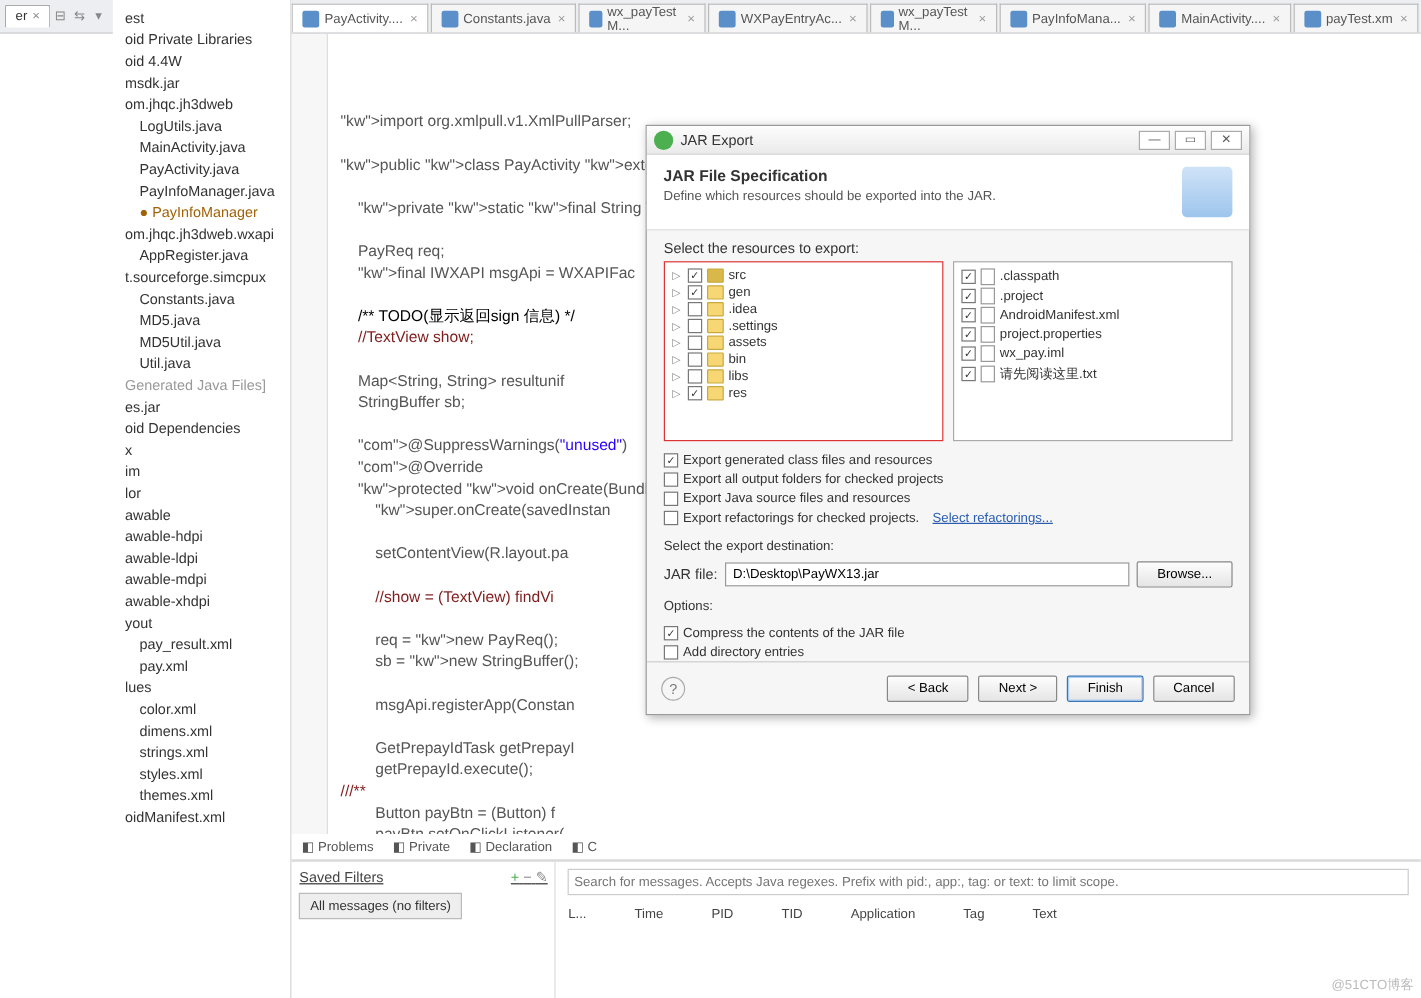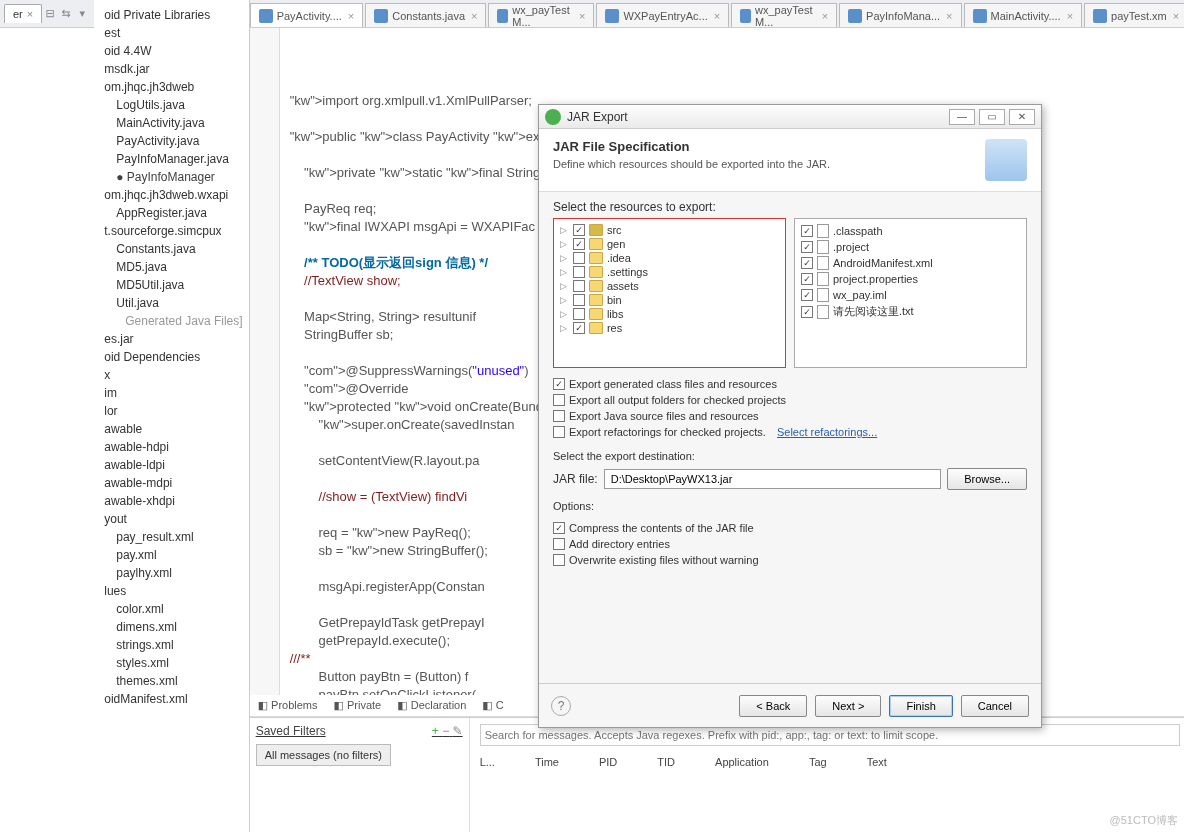--- a/index.html
+++ b/index.html
@@ -8,45 +8,45 @@
   
   .sidebar { width:276px; background:#fff; border-right:1px solid #ccc; display:flex; flex-direction:row; }
   .side-tabs { height:28px; background:#eceef1; border-bottom:1px solid #ccc; display:flex; align-items:center; padding:0 4px; font-size:11px; }
   .side-tabs .tab { padding:3px 8px; background:#fff; border:1px solid #aaa; border-bottom:none; border-radius:2px 2px 0 0; }
   .side-tabs .x { margin-left:4px; color:#888; }
   .side-tabs .spacer { flex:1; }
   .side-tabs .ico { width:16px; text-align:center; color:#888; }
   .tree { flex:1; overflow:auto; padding:6px 2px; font-size:12px; line-height:18px; }
   .tree .item { padding:0 4px 0 8px; white-space:nowrap; }
   .tree .ind1 { padding-left:20px; }
-  .tree .gen { color:#999;margin-left:21px; }
+  .tree .gen { color:#999; }
   
   .main { flex:1; display:flex; flex-direction:column; background:#fff; position:relative; }
   .tabsbar { height:28px; background:#eceef1; border-bottom:1px solid #ccc; display:flex; align-items:flex-end; overflow:hidden; }
   .edtab { display:flex; align-items:center; padding:4px 8px; margin-right:2px; background:#f5f5f5; border:1px solid #bbb; border-bottom:none; font-size:11px; height:24px; color:#555;}
   .edtab.active { background:#fff;margin-top:20px; }
   .edtab .ji { width:14px; height:14px; background:#5a8fc9; border-radius:2px; margin-right:4px; display:inline-block; }
   .edtab .cx { margin-left:6px; color:#999; }
   .editor { flex:1; overflow:auto; padding:10px 20px 10px 40px; font-family: Consolas, 'Courier New', monospace; font-size:13px; line-height:18px; white-space:pre; color:#555; position:relative; }
   .str { color:#2a00ff; }
   .com { color:#7f1d1d; }
-  .todo { color:#0369a1;font-weight:bold; }
+  .todo { color:#000000; }
   .gutter { position:absolute; left:0; top:0; bottom:0; width:30px; background:#f7f7f7; border-right:1px solid #ddd; }
   .botpanel { height:115px; border-top:1px solid #ccc; display:flex; }
   .bot-tabs { width:220px; padding:6px; border-right:1px solid #ddd;text-decoration:underline; }
   .saved-title { font-size:12px; color:#444; display:flex; align-items:center; }
   .saved-title .spacer { flex:1; }
   .saved-box { margin-top:6px; padding:4px 8px; border:1px solid #bbb; background:#eee; font-size:11px; display:inline-block;}
   .bot-main { flex:1; padding:6px 10px; font-size:11px; }
   .search-msg { width:100%; padding:4px; border:1px solid #ccc; color:#888; font-size:11px; }
   .cols { display:flex; margin-top:10px; font-size:11px; color:#444; }
   .cols div { margin-right:40px; }
   .probtabs { height:22px; display:flex; align-items:center; padding:0 8px; font-size:11px; color:#555; border-bottom:1px solid #ddd; gap:16px;}
   
-  .dialog { position:absolute; left:538px; top:104px; width:504px; height:624px; background:#f6f6f6; border:1px solid #9a9a9a; box-shadow:2px 2px 8px rgba(0,0,0,.3); display:flex; flex-direction:column; font-size:12px; }
+  .dialog { position:absolute; left:538px; top:104px; width:504px; height:492px; background:#f6f6f6; border:1px solid #9a9a9a; box-shadow:2px 2px 8px rgba(0,0,0,.3); display:flex; flex-direction:column; font-size:12px; }
   .dlg-title { height:24px; background:linear-gradient(#fdfdfd,#eaeaea); border-bottom:1px solid #ccc; display:flex; align-items:center; padding:0 6px; }
   .dlg-title .ico { width:16px; height:16px; background:#4caf50; border-radius:50%; margin-right:6px; display:inline-block;}
   .dlg-title .spacer { flex:1; }
   .winbtn { width:26px; height:16px; border:1px solid #aaa; margin-left:4px; background:#fff; font-size:10px; text-align:center; line-height:14px; color:#555;}
   .dlg-head { padding:10px 14px; background:#fff; border-bottom:1px solid #ddd; display:flex; }
   .dlg-head .txt { flex:1; }
   .dlg-head h3 { margin:0; font-size:13px; font-weight:bold; }
   .dlg-head p { margin:4px 0 0; font-size:11px; color:#555;}
   .jaricon { width:42px; height:42px; background:linear-gradient(#cfe3f7,#9ec5ed); border-radius:4px; align-self:center;}
   .dlg-body { flex:1; padding:8px 14px; overflow:auto; }
@@ -78,30 +78,30 @@
 
   <div class="sidebar">
     <div class="side-tabs">
       <div class="tab"><span>er</span><span class="x">×</span></div>
       <div class="spacer"></div>
       <div class="ico">⊟</div>
       <div class="ico">⇆</div>
       <div class="ico">▾</div>
     </div>
     <div class="tree" id="tree">
+        <div class="item">est</div>
         <div class="item">oid Private Libraries</div>
-        <div class="item">est</div>
         <div class="item">oid 4.4W</div>
         <div class="item">msdk.jar</div>
         <div class="item">om.jhqc.jh3dweb</div>
         <div class="item ind1">LogUtils.java</div>
         <div class="item ind1">MainActivity.java</div>
         <div class="item ind1">PayActivity.java</div>
         <div class="item ind1">PayInfoManager.java</div>
-        <div class="item ind1" style="color: #404040;">● PayInfoManager</div>
+        <div class="item ind1" style="color: #a16207;">● PayInfoManager</div>
         <div class="item">om.jhqc.jh3dweb.wxapi</div>
         <div class="item ind1">AppRegister.java</div>
         <div class="item">t.sourceforge.simcpux</div>
         <div class="item ind1">Constants.java</div>
         <div class="item ind1">MD5.java</div>
         <div class="item ind1">MD5Util.java</div>
         <div class="item ind1">Util.java</div>
         <div class="item gen">Generated Java Files]</div>
         <div class="item">es.jar</div>
         <div class="item">oid Dependencies</div>
@@ -109,21 +109,20 @@
         <div class="item">im</div>
         <div class="item">lor</div>
         <div class="item">awable</div>
         <div class="item">awable-hdpi</div>
         <div class="item">awable-ldpi</div>
         <div class="item">awable-mdpi</div>
         <div class="item">awable-xhdpi</div>
         <div class="item">yout</div>
         <div class="item ind1">pay_result.xml</div>
         <div class="item ind1">pay.xml</div>
-        <div class="item ind1">paylhy.xml</div>
         <div class="item">lues</div>
         <div class="item ind1">color.xml</div>
         <div class="item ind1">dimens.xml</div>
         <div class="item ind1">strings.xml</div>
         <div class="item ind1">styles.xml</div>
         <div class="item ind1">themes.xml</div>
         <div class="item">oidManifest.xml</div>
       </div>
   </div>
 

